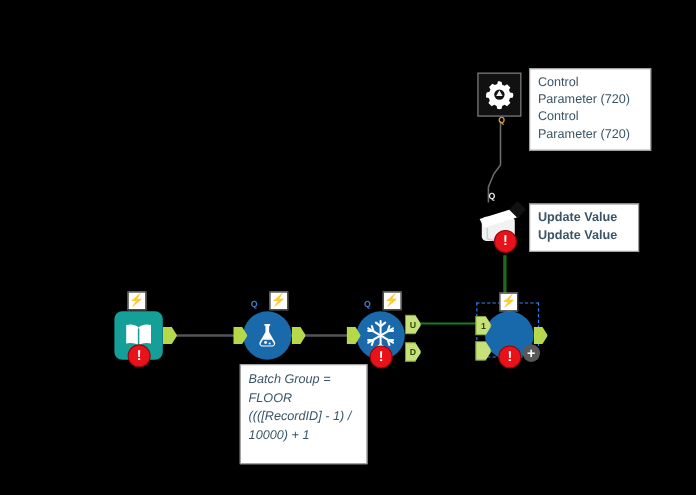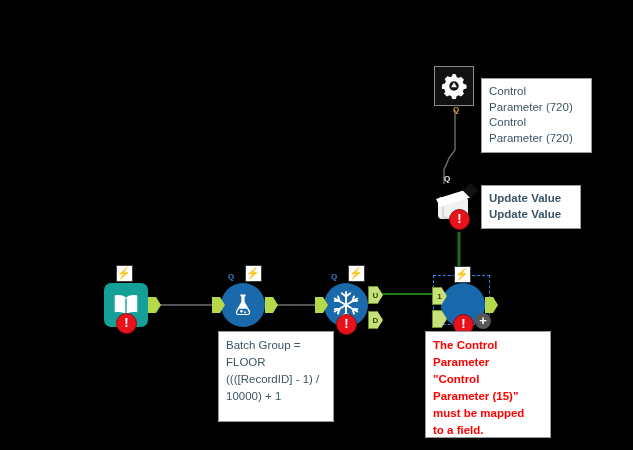--- a/index.html
+++ b/index.html
@@ -49,21 +49,21 @@
   .anchor.lbl{background:#c6e07a;border:1px solid #6f8f2c;}
 
   
   .sel-box{position:absolute;border:1px dashed #2d8bf0;z-index:3;}
 
   
   .tipbox{position:absolute;background:#ffffff;border:1px solid #9a9a9a;
           color:#4a6a86;font-size:11.5px;line-height:15.5px;
           padding:5px 7px 6px 7px;z-index:9;white-space:pre-line;}
   .tipbox.note{color:#3b5566;}
-  .tipbox.formula{color:#3b5566;font-size:11.5px;line-height:17px;}
+  .tipbox.formula{color:#3b5566;font-size:11.5px;line-height:17px;font-style:italic;}
   .tipbox.error{color:#ff0000;font-weight:bold;font-size:11.5px;
                 line-height:17px;}
 
   
   .ico{display:block;}
 </style>
 </head>
 <body>
 
 <div id="canvas">
@@ -84,21 +84,21 @@
   <div class="node" style="left:434px;top:66px;">
     <div class="gear-box">
       <svg class="ico" width="28" height="28" viewBox="0 0 32 32">
         <path fill="#ffffff" d="M16 2.2l2.3.6.6 2.9c.9.25 1.75.6 2.5 1.07l2.6-1.45 1.7 1.7 1.7 1.7-1.45 2.6c.47.75.82 1.6 1.07 2.5l2.9.6.6 2.3-.6 2.3-2.9.6c-.25.9-.6 1.75-1.07 2.5l1.45 2.6-3.4 3.4-2.6-1.45c-.75.47-1.6.82-2.5 1.07l-.6 2.9-2.3.6-2.3-.6-.6-2.9c-.9-.25-1.75-.6-2.5-1.07l-2.6 1.45-3.4-3.4 1.45-2.6c-.47-.75-.82-1.6-1.07-2.5l-2.9-.6L2.2 16l.6-2.3 2.9-.6c.25-.9.6-1.75 1.07-2.5L5.32 8l3.4-3.4 2.6 1.45c.75-.47 1.6-.82 2.5-1.07l.6-2.9L16 2.2z"></path>
         <circle cx="16" cy="16" r="5.4" fill="#111111"></circle>
         <path fill="#ffffff" d="M16 11.6l3.4 5.9h-6.8z" opacity="0.95"></path>
       </svg>
     </div>
     <span class="qmark" style="left:19px;top:39px;">Q</span>
   </div>
-  <div class="tipbox note" style="left:481px;top:62px;width:95px;margin-top:16px;">Control
+  <div class="tipbox note" style="left:481px;top:62px;width:95px;">Control
 Parameter (720)
 Control
 Parameter (720)</div>
 
   <div class="node" style="left:434px;top:183px;">
     <svg class="ico" width="48" height="44" viewBox="0 0 48 44">
       <rect x="4" y="14" width="30" height="22" rx="4" fill="#f2f2f2"></rect>
       <path d="M2 16 L34 6 L38 14 L6 24 Z" fill="#ffffff"></path>
       <rect x="31" y="2" width="11" height="11" fill="#111111" transform="rotate(45 36.5 7.5)"></rect>
       <path d="M9 24 L9 34 Q20 38 30 33" fill="none" stroke="#cfcfcf" stroke-width="1.4"></path>
@@ -174,20 +174,14 @@
   <div class="sel-box" style="left:433px;top:275px;width:55px;height:48px;"></div>
   <div class="node" style="left:441px;top:283px;">
     <div class="anchor lbl in" style="left:-9px;top:4px;">1</div>
     <div class="anchor lbl in" style="left:-9px;top:27px;"></div>
     <div class="circle-node plain"></div>
     <div class="bolt-badge" style="left:13px;top:-17px;">⚡</div>
     <div class="err-badge" style="left:12px;top:31px;">!</div>
     <div class="plus-badge" style="left:34px;top:30px;">+</div>
     <div class="anchor out" style="left:44px;top:14px;"></div>
   </div>
-  <div class="tipbox error" style="left:425px;top:331px;width:110px;height:94px;">The Control
-Parameter
-"Control
-Parameter (15)"
-must be mapped
-to a field.</div>
 
 </div>
 
 </body></html>

